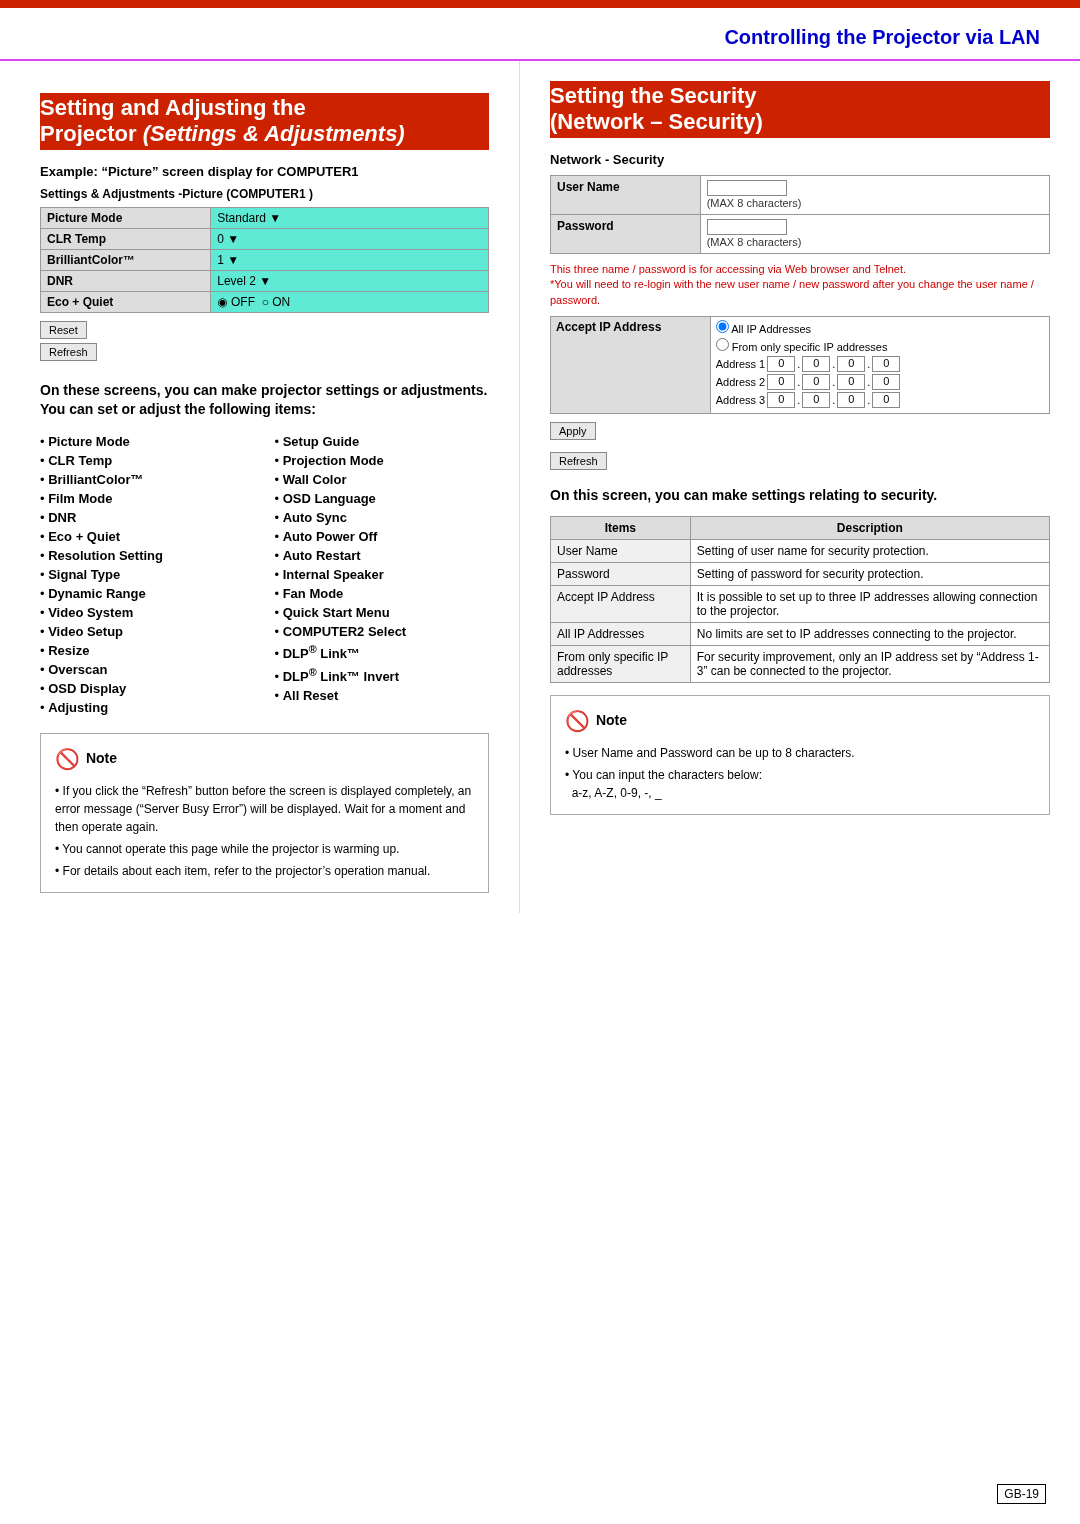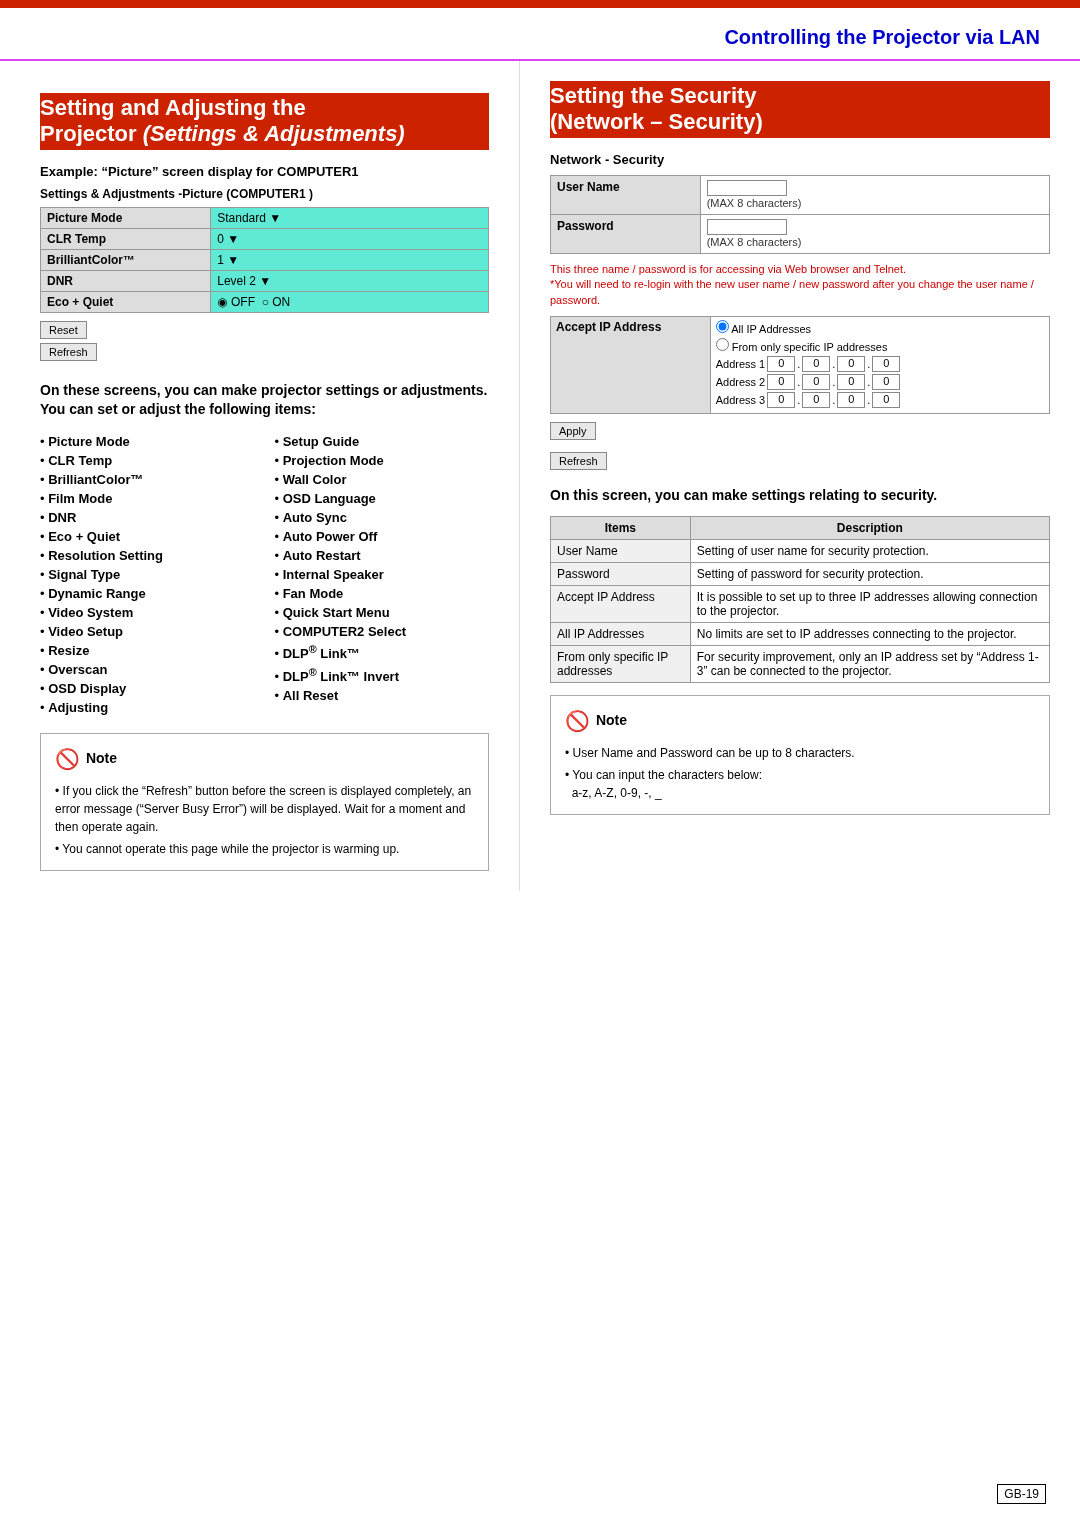--- a/index.html
+++ b/index.html
@@ -427,20 +427,21 @@
     </div>
 
     <div class="note-box">
       <div class="note-header">
         <span class="note-icon">🚫</span>
         <span>Note</span>
       </div>
       <ul>
         <li>If you click the “Refresh” button before the screen is displayed completely, an error message (“Server Busy Error”) will be displayed. Wait for a moment and then operate again.</li>
         <li>You cannot operate this page while the projector is warming up.</li>
+        <li>For details about each item, refer to the projector’s operation manual.</li>
       </ul>
     </div>
 
   </div>
 
   <div class="right-col">
 
     <div class="section-header-right">
       <div class="section-title-right">
         <span>Setting the Security</span><br>

